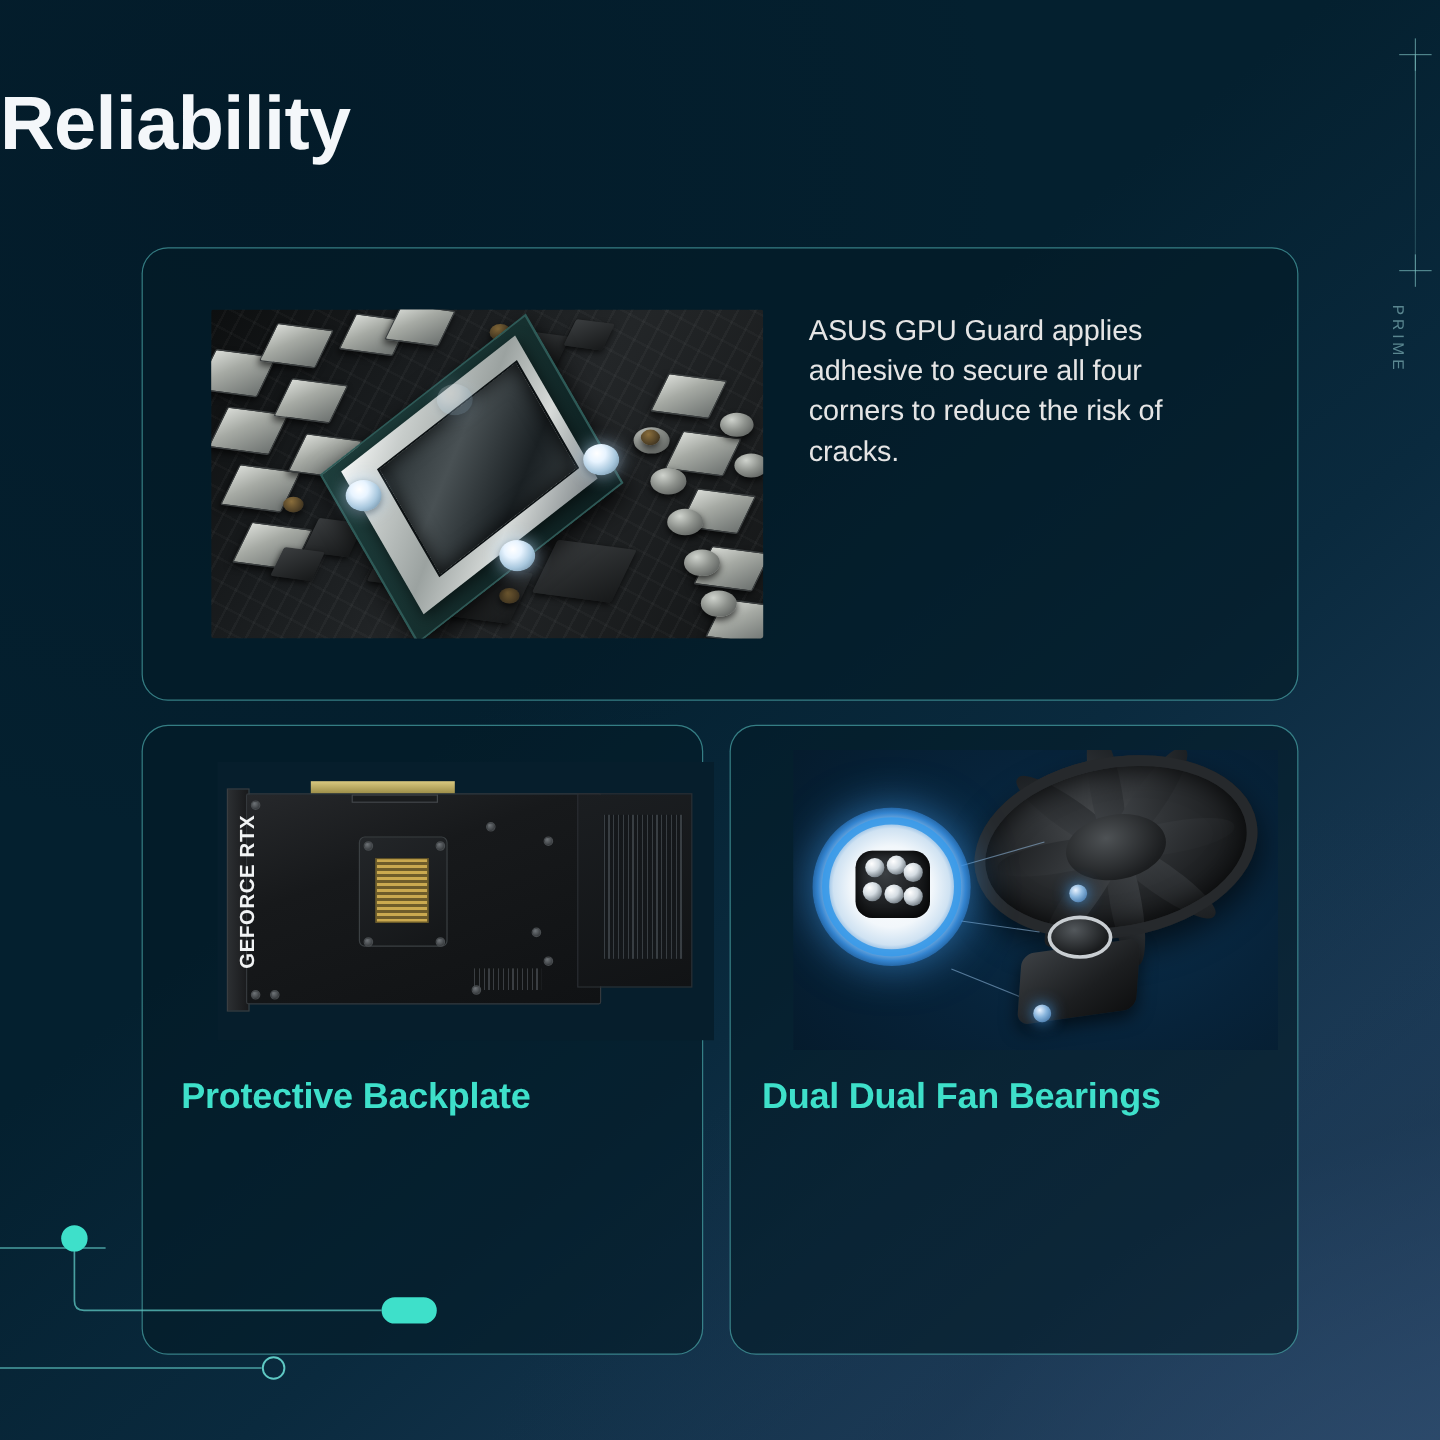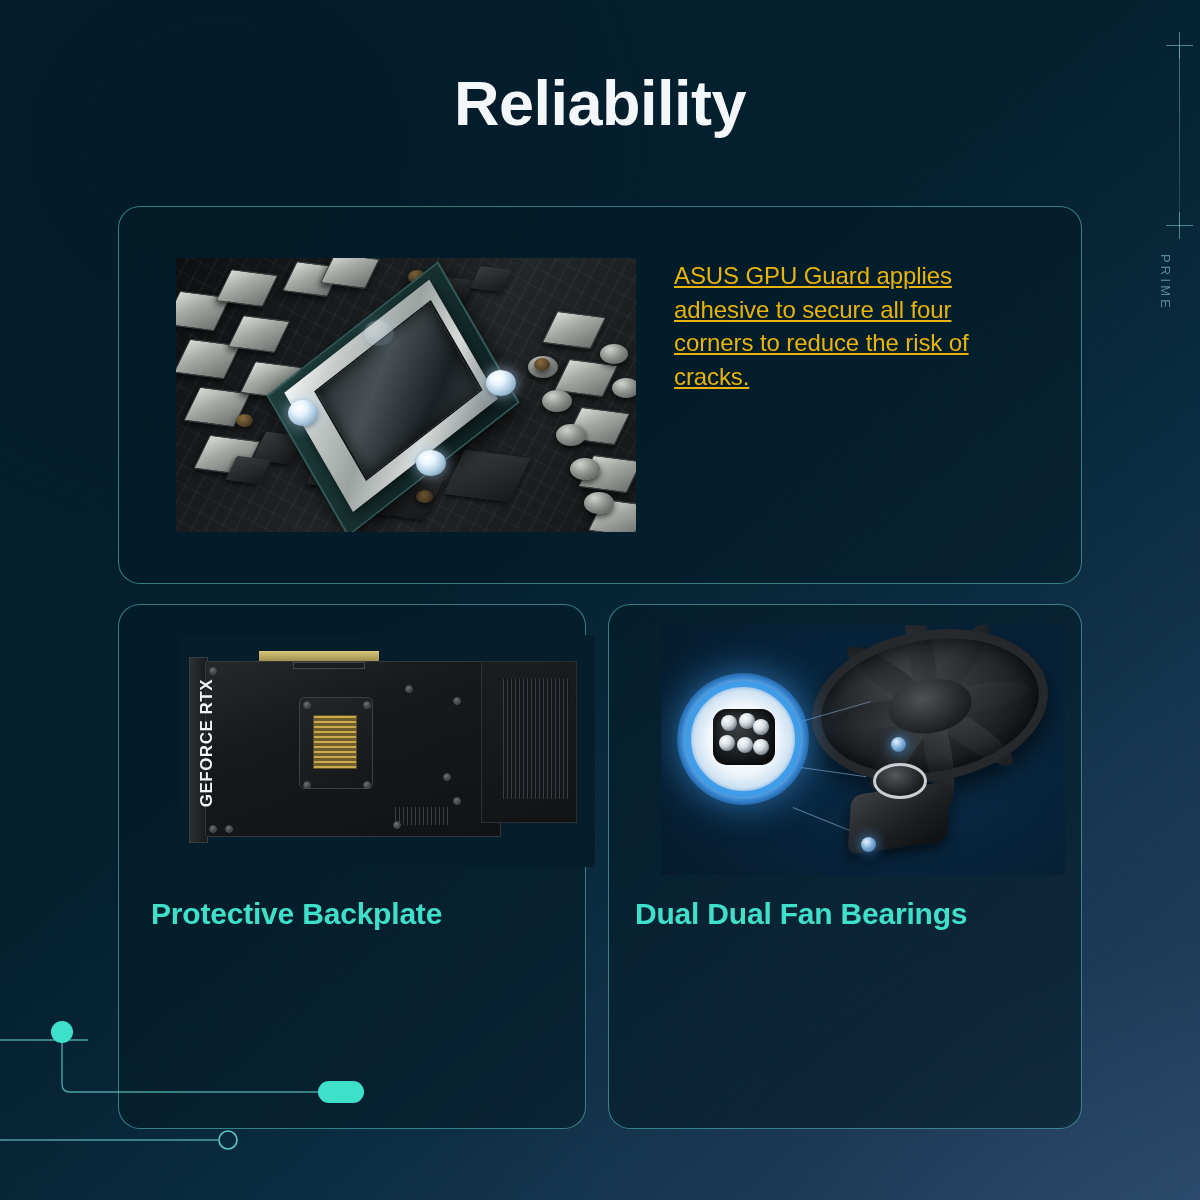--- a/index.html
+++ b/index.html
@@ -29,21 +29,20 @@
     inset: 0;
     background: radial-gradient(ellipse 1000px 900px at 18% 12%, rgba(3,26,40,0.85) 0%, rgba(3,26,40,0) 62%);
   }
 
   
   .page-title {
     position: absolute;
     top: 72px;
     left: 0;
     width: 1200px;
-    text-align: center;
     font-size: 63px;
     font-weight: 700;
     color: #f4f7fa;
     letter-spacing: -0.5px;
     line-height: 1;
   }
 
   
   .right-rail {
     position: absolute;
@@ -117,26 +116,25 @@
 
   .feature-title {
     color: #3ee0ca;
     font-size: 30px;
     font-weight: 700;
     line-height: 1.12;
     margin-bottom: 6px;
     letter-spacing: -0.2px;
   }
   .feature-body {
-    color: #eab308;
+    color: #e5e5e5;
     font-size: 24px;
     font-weight: 400;
     line-height: 1.40;
     letter-spacing: -0.1px;
-    text-decoration: underline;
   }
 
   
   .bl-photo {
     position: absolute;
     left: 62px;
     top: 30px;
     width: 414px;
     height: 232px;
     overflow: hidden;

